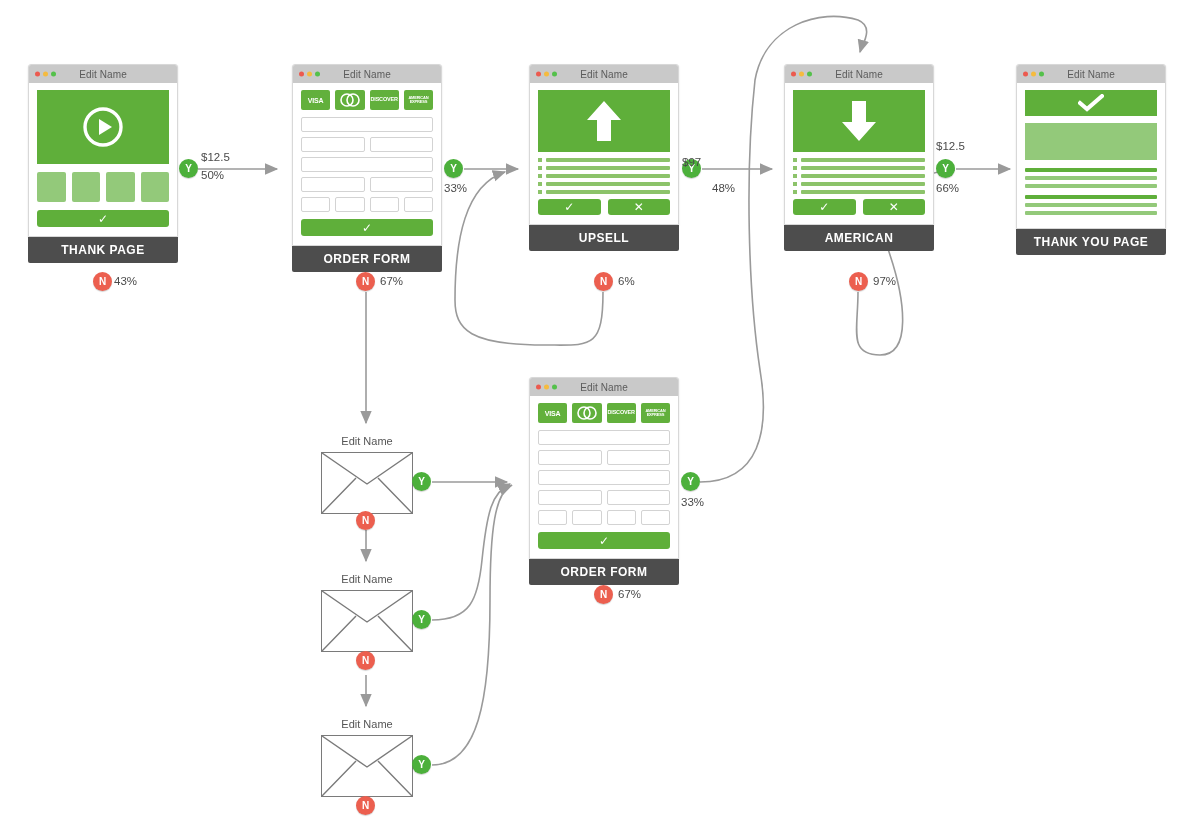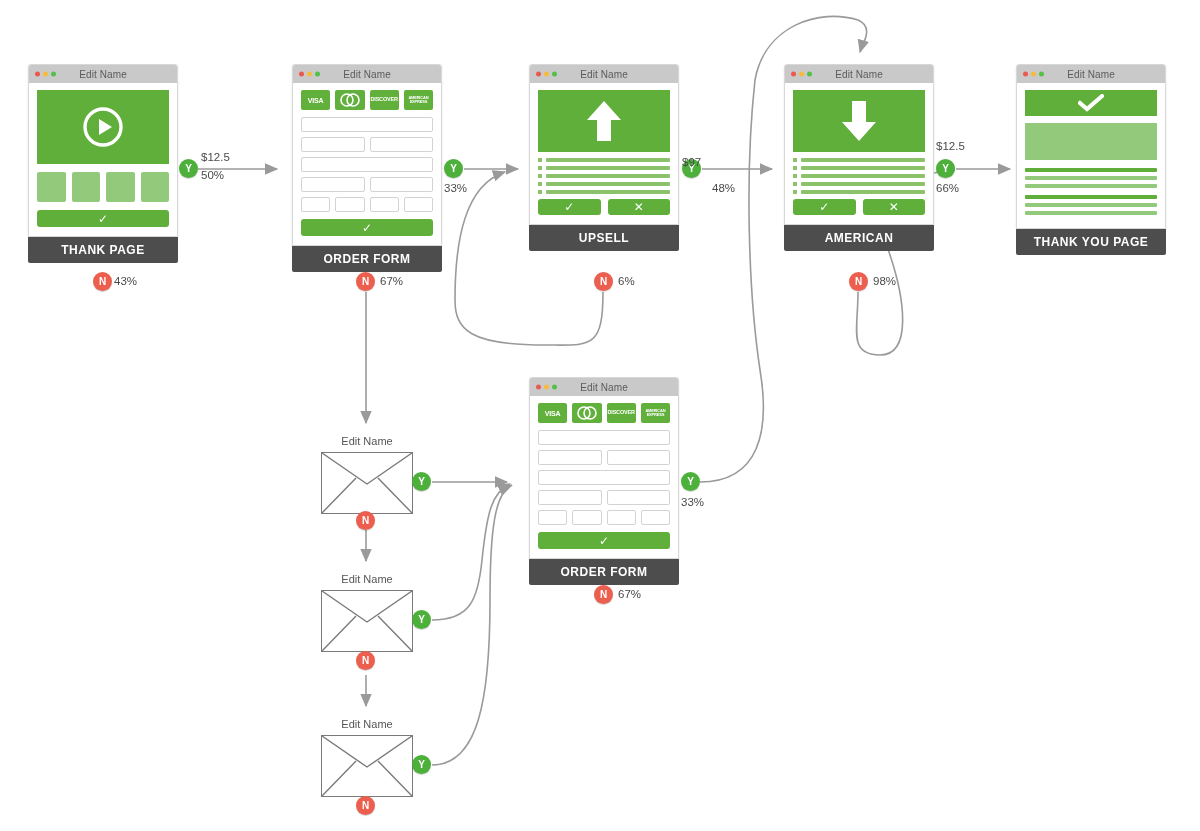--- a/index.html
+++ b/index.html
@@ -317,21 +317,21 @@
             </div>
         </div>
       </div>
     </div>
     <div class="footbar">AMERICAN</div>
   </div>
   <div class="badge yes" style="left:936px;top:159px;">Y</div>
   <div class="elabel" style="left:936px;top:140px;">$12.5</div>
   <div class="pct" style="left:936px;top:182px;">66%</div>
   <div class="badge no" style="left:849px;top:272px;">N</div>
-  <div class="pct" style="left:873px;top:275px;">98%</div>
+  <div class="pct" style="left:873px;top:275px;">97%</div>
 
   <div class="card" style="left:1016px;top:64px;width:150px;">
     <div class="frame">
       <div class="titlebar">
         <div class="dots">
           <span class="dot r"></span>
           <span class="dot y"></span>
           <span class="dot g"></span>
         </div>
         <span class="ttl">Edit Name</span>

